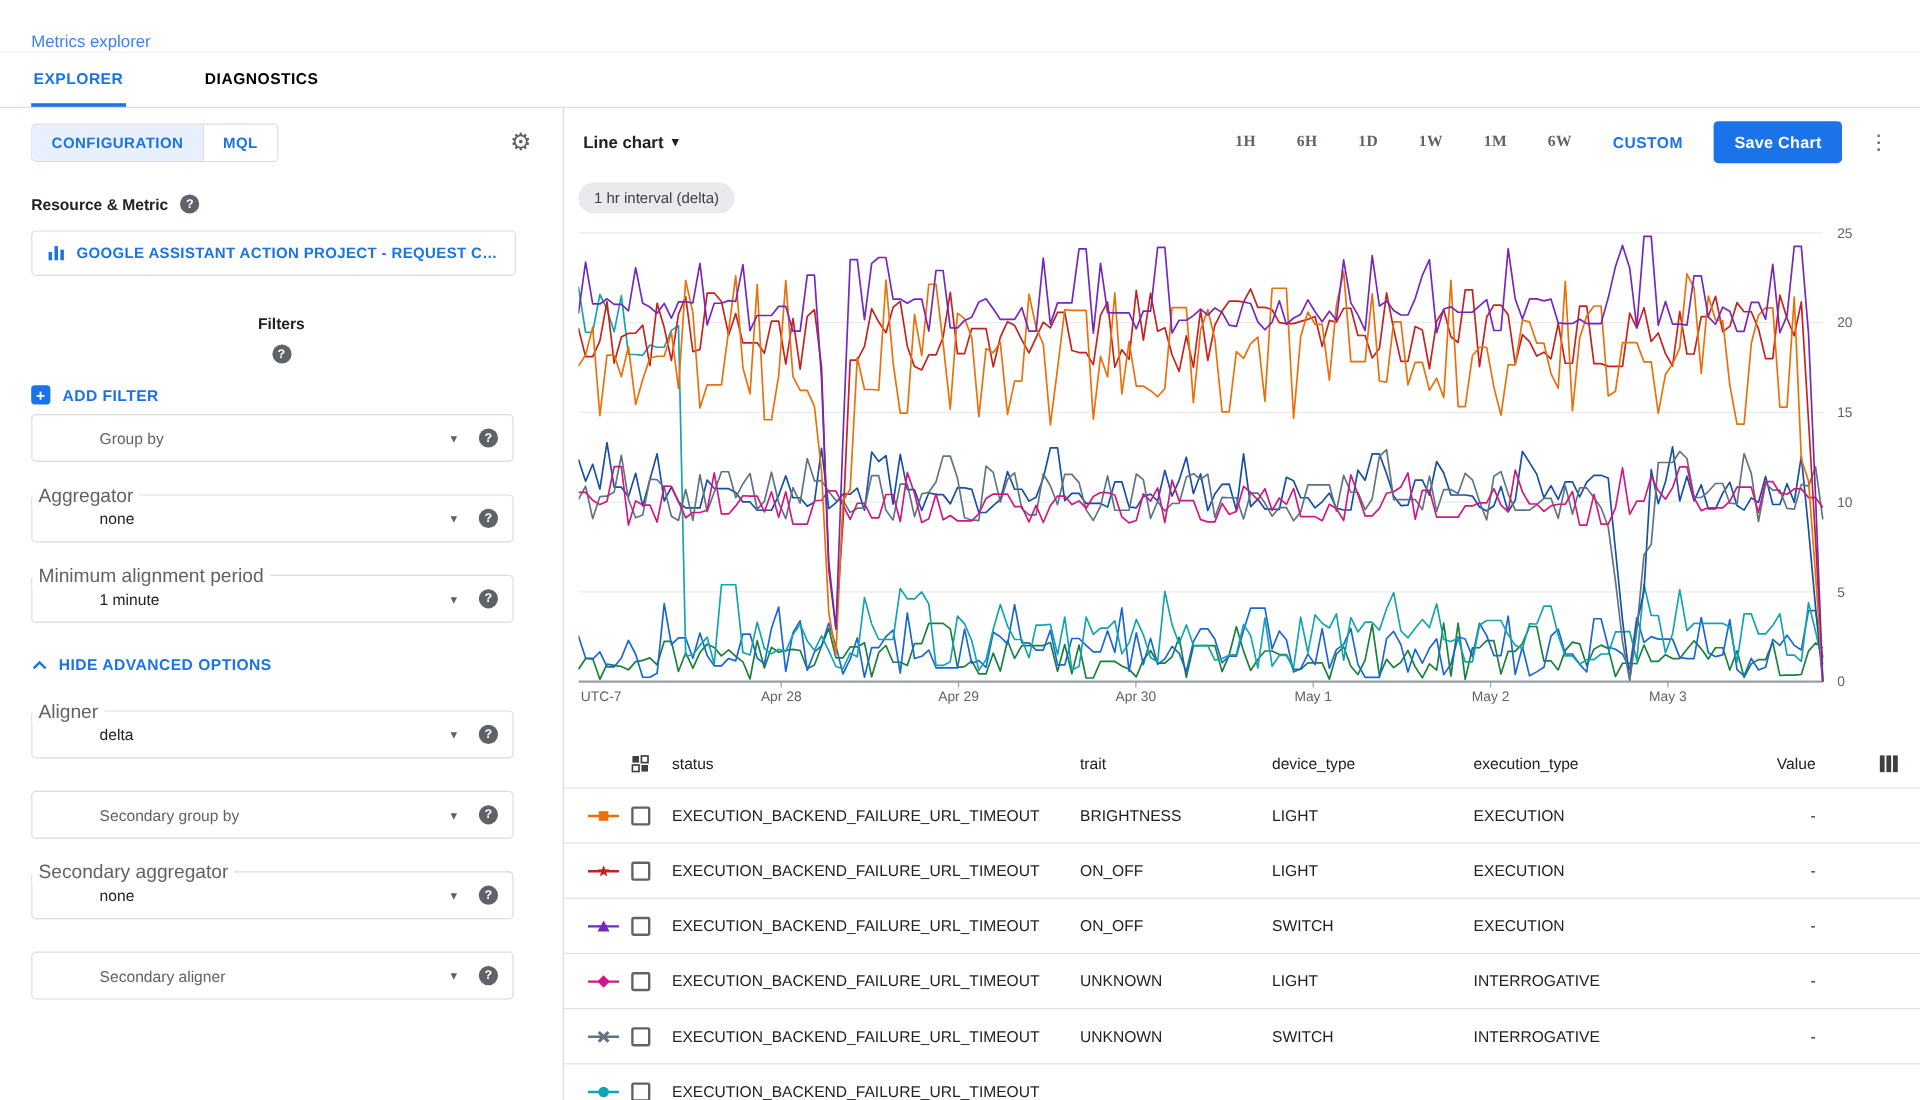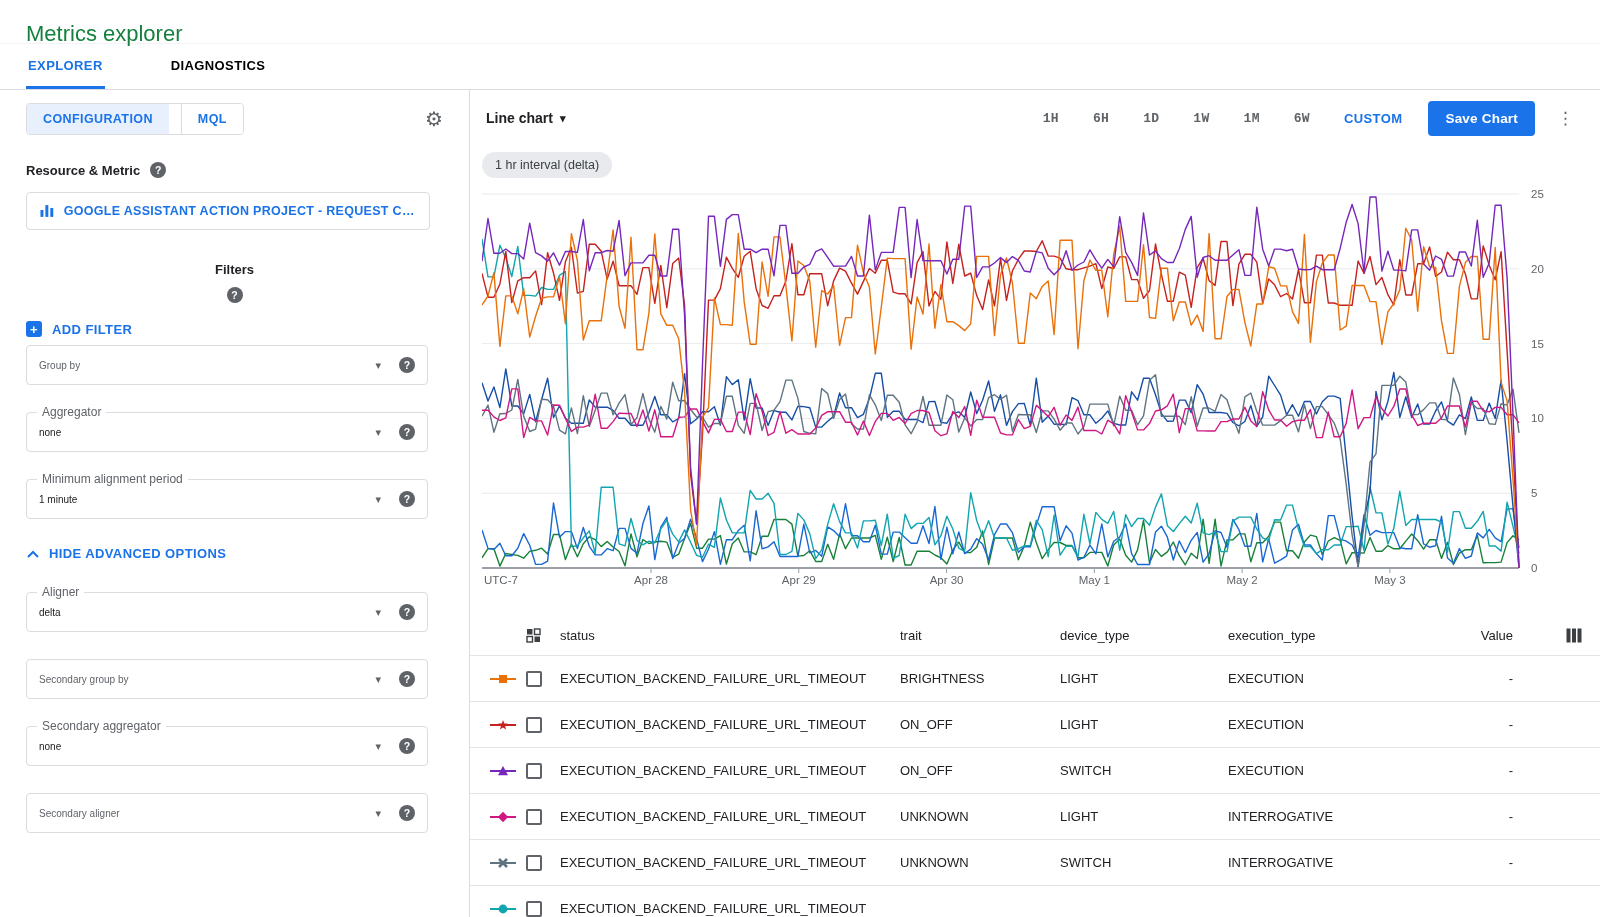--- a/index.html
+++ b/index.html
@@ -3,38 +3,38 @@
 <meta charset="utf-8">
 <style>
   * { box-sizing: border-box; margin: 0; padding: 0; }
   html,body { width:1600px; height:917px; overflow:hidden; background:#fff;
     font-family:"Liberation Sans", sans-serif; color:#202124; }
   .app { width:1600px; height:917px; display:flex; flex-direction:column; background:#fff; }
 
   
   .topbar { height:44px; display:flex; align-items:center; padding:0 26px; flex:0 0 auto;
     border-bottom:1px solid #f1f3f4; }
-  .page-title { font-size:22px; color:#15803d;margin-top:25px; }
+  .page-title { font-size:14px; color:#3b82f6;margin-top:25px; }
 
   
   .tabs { height:46px; flex:0 0 auto; display:flex; align-items:stretch; gap:64px;
     padding:0 26px; border-bottom:1px solid #dadce0; }
   .tab { display:flex; align-items:center; font-size:13px; font-weight:bold; letter-spacing:.4px;
     color:#000000; border-bottom:3px solid transparent; padding:0 2px; cursor:pointer; }
   .tab.active { color:#1a73e8; border-bottom-color:#1a73e8; }
 
   
   .main { flex:1; display:flex; min-height:0; }
   .left { width:470px; flex:0 0 470px; border-right:1px solid #dadce0; overflow:hidden; }
   .right { flex:1; min-width:0; display:flex; flex-direction:column; overflow:hidden; }
 
   
   .left-toolbar { height:58px; display:flex; align-items:center; justify-content:space-between;
     padding:0 26px; }
-  .seg { display:flex; border:1px solid #dadce0; border-radius:4px; overflow:hidden; height:32px;gap:12px; }
+  .seg { display:flex; border:1px solid #dadce0; border-radius:4px; overflow:hidden; height:32px; }
   .seg-btn { display:flex; align-items:center; padding:0 16px; font-size:12.5px; font-weight:bold;
     letter-spacing:.4px; color:#1a73e8; background:#fff; cursor:pointer; border:none;
     font-family:"Liberation Sans", sans-serif; }
   .seg-btn.active { background:#e8f0fe; }
   .seg-btn + .seg-btn { border-left:1px solid #dadce0; }
   .gear { font-size:20px; color:#5f6368; cursor:pointer; line-height:1; }
 
   .left-content { padding:14px 26px 0 26px; }
   .section-label { display:flex; align-items:center; gap:10px; font-size:13px; font-weight:bold;
     color:#202124; margin-bottom:14px; }
@@ -52,37 +52,37 @@
     font-weight:bold; letter-spacing:.4px; margin:18px 0 8px 0; cursor:pointer; }
   .plus-box { width:16px; height:16px; background:#1a73e8; border-radius:3px; color:#fff;
     display:inline-flex; align-items:center; justify-content:center; font-size:13px;
     font-weight:bold; line-height:1; }
 
   .question { font-size:15px; font-weight:bold; margin:28px 0 20px 0; }
 
   .field { position:relative; width:402px; height:40px; border:1px solid #dadce0;
     border-radius:4px; display:flex; align-items:center; padding:0 12px;
     margin-bottom:27px; cursor:pointer; background:#fff; }
-  .field .flabel { position:absolute; top:-8px; left:10px; background:#fff; padding:0 5px;
-    font-size:12px; color:#5f6368; }
-  .field .fvalue { flex:1; font-size:10px; color:#202124; }
+  .field .flabel { position:absolute; top:-8px; left:0; background:#fff; padding:0 5px;
+    font-size:16px; color:#5f6368; }
+  .field .fvalue { flex:1; font-size:13px; color:#202124;margin-left:44px; }
   .field.placeholder .fvalue { color:#5f6368; }
   .field .caret { color:#5f6368; font-size:11px; margin-right:18px; }
 
   .advanced-toggle { display:flex; align-items:center; gap:9px; color:#1a73e8; font-size:13px;
     font-weight:bold; letter-spacing:.4px; margin:2px 0 31px 0; cursor:pointer; }
 
   
   .chart-toolbar { height:56px; flex:0 0 auto; display:flex; align-items:center;
     padding:0 22px 0 16px; }
   .chart-type { display:flex; align-items:center; gap:7px; font-size:14px; color:#202124;
     font-weight:bold; cursor:pointer; }
   .chart-type .caret { font-size:11px; color:#202124; }
   .ranges { margin-left:auto; display:flex; align-items:center; gap:34px; }
-  .range-btn { background:none; border:none; font-family:Liberation Mono, monospace;
+  .range-btn { background:none; border:none; font-family:Liberation Serif, serif;
     font-size:13px; font-weight:bold; color:#5f6368; cursor:pointer; letter-spacing:.3px; }
   .custom-btn { background:none; border:none; font-family:"Liberation Sans", sans-serif;
     font-size:13px; font-weight:bold; color:#1a73e8; letter-spacing:.4px; margin-left:34px;
     cursor:pointer; }
   .save-btn { margin-left:26px; background:#1a73e8; color:#fff; border:none; border-radius:4px;
     padding:10px 17px; font-size:13.5px; font-weight:bold; letter-spacing:.2px;
     font-family:"Liberation Sans", sans-serif; cursor:pointer; }
   .kebab { margin-left:18px; color:#5f6368; font-size:17px; cursor:pointer; padding:0 4px; }
 
   

